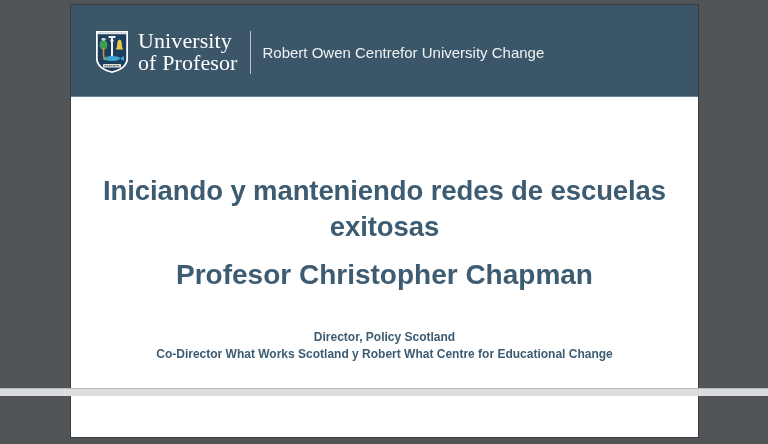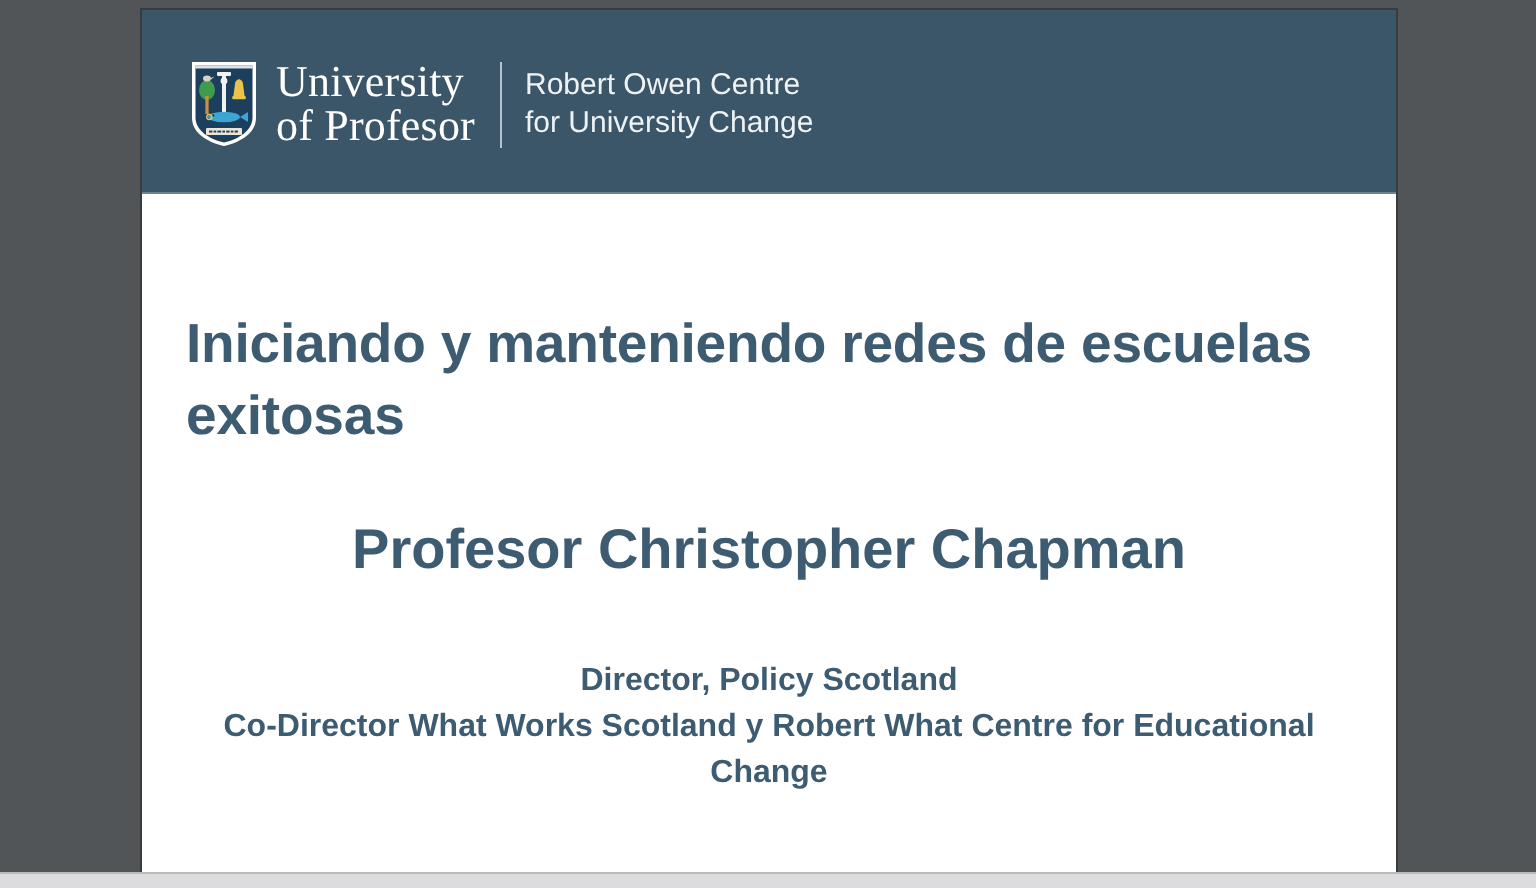--- a/index.html
+++ b/index.html
@@ -13,21 +13,21 @@
     font-family: "Liberation Sans", sans-serif;
     overflow: hidden;
     position: relative;
   }
 
   
   #viewer {
     position: absolute;
     left: 0; top: 0;
     width: 768px;
-    height: 444px;
+    height: 396px;
     background: #525558;
   }
 
   
   #bottom-strip {
     position: absolute;
     left: 0;
     bottom: 0;
     width: 768px;
     height: 7px;
@@ -96,21 +96,21 @@
     width: 1px;
     align-self: stretch;
     background: #b8c5cd;
     margin: 1px 11px 1px 13px;
     flex: 0 0 auto;
   }
 
   
   #centre-name {
     display: flex;
-    flex-direction: column;
+    flex-direction: row;
     justify-content: center;
     color: #eef2f4;
     font-family: "Liberation Sans", sans-serif;
     font-size: 15px;
     line-height: 1.30;
     white-space: nowrap;
   }
 
   
   #slide-body {
@@ -118,22 +118,23 @@
     left: 0;
     top: 92px;
     width: 627px;
     height: 340px;
     box-sizing: border-box;
   }
 
   #slide-title {
     position: absolute;
     left: 22px;
-    top: 57px;
+    top: 76px;
     width: 583px;
+    text-align: center;
     color: #3d5c72;
     font-size: 27.5px;
     font-weight: bold;
     line-height: 1.30;
     letter-spacing: -0.1px;
   }
 
   #slide-presenter {
     position: absolute;
     left: 22px;
@@ -146,21 +147,21 @@
     line-height: 1.25;
   }
 
   #slide-affiliation {
     position: absolute;
     left: 12px;
     top: 232px;
     width: 603px;
     text-align: center;
     color: #3d5c72;
-    font-size: 16px;
+    font-size: 12px;
     font-weight: bold;
     line-height: 1.45;
   }
   #slide-affiliation .aff-line {
     display: block;
   }
 </style>
 </head>
 <body>
 

